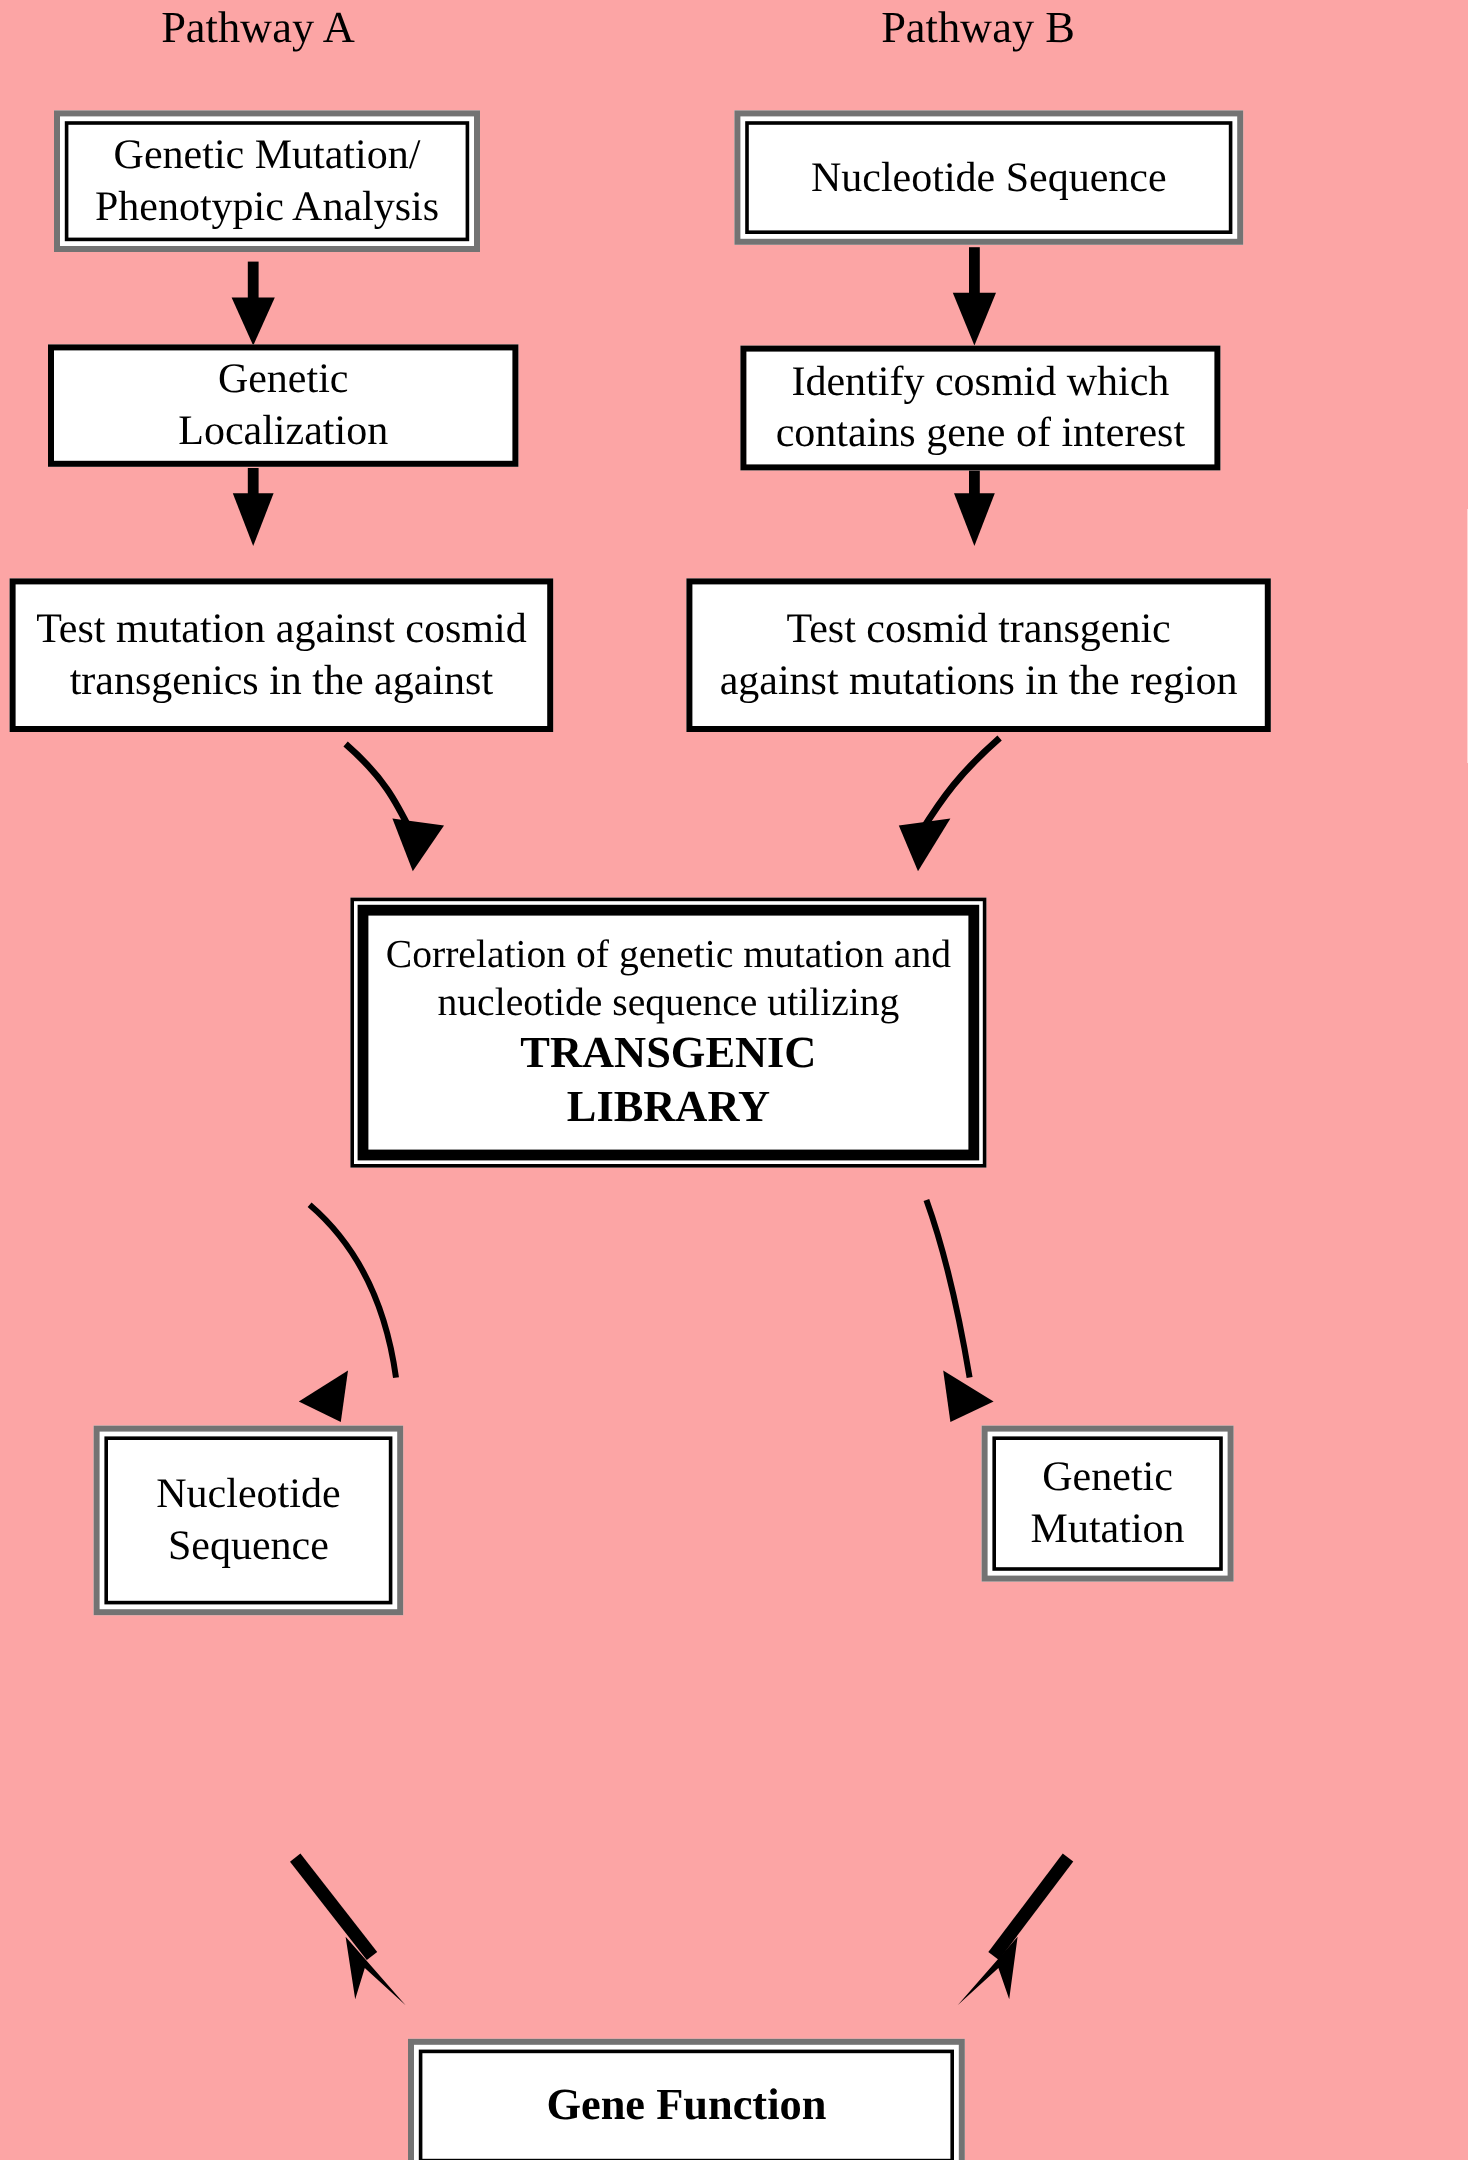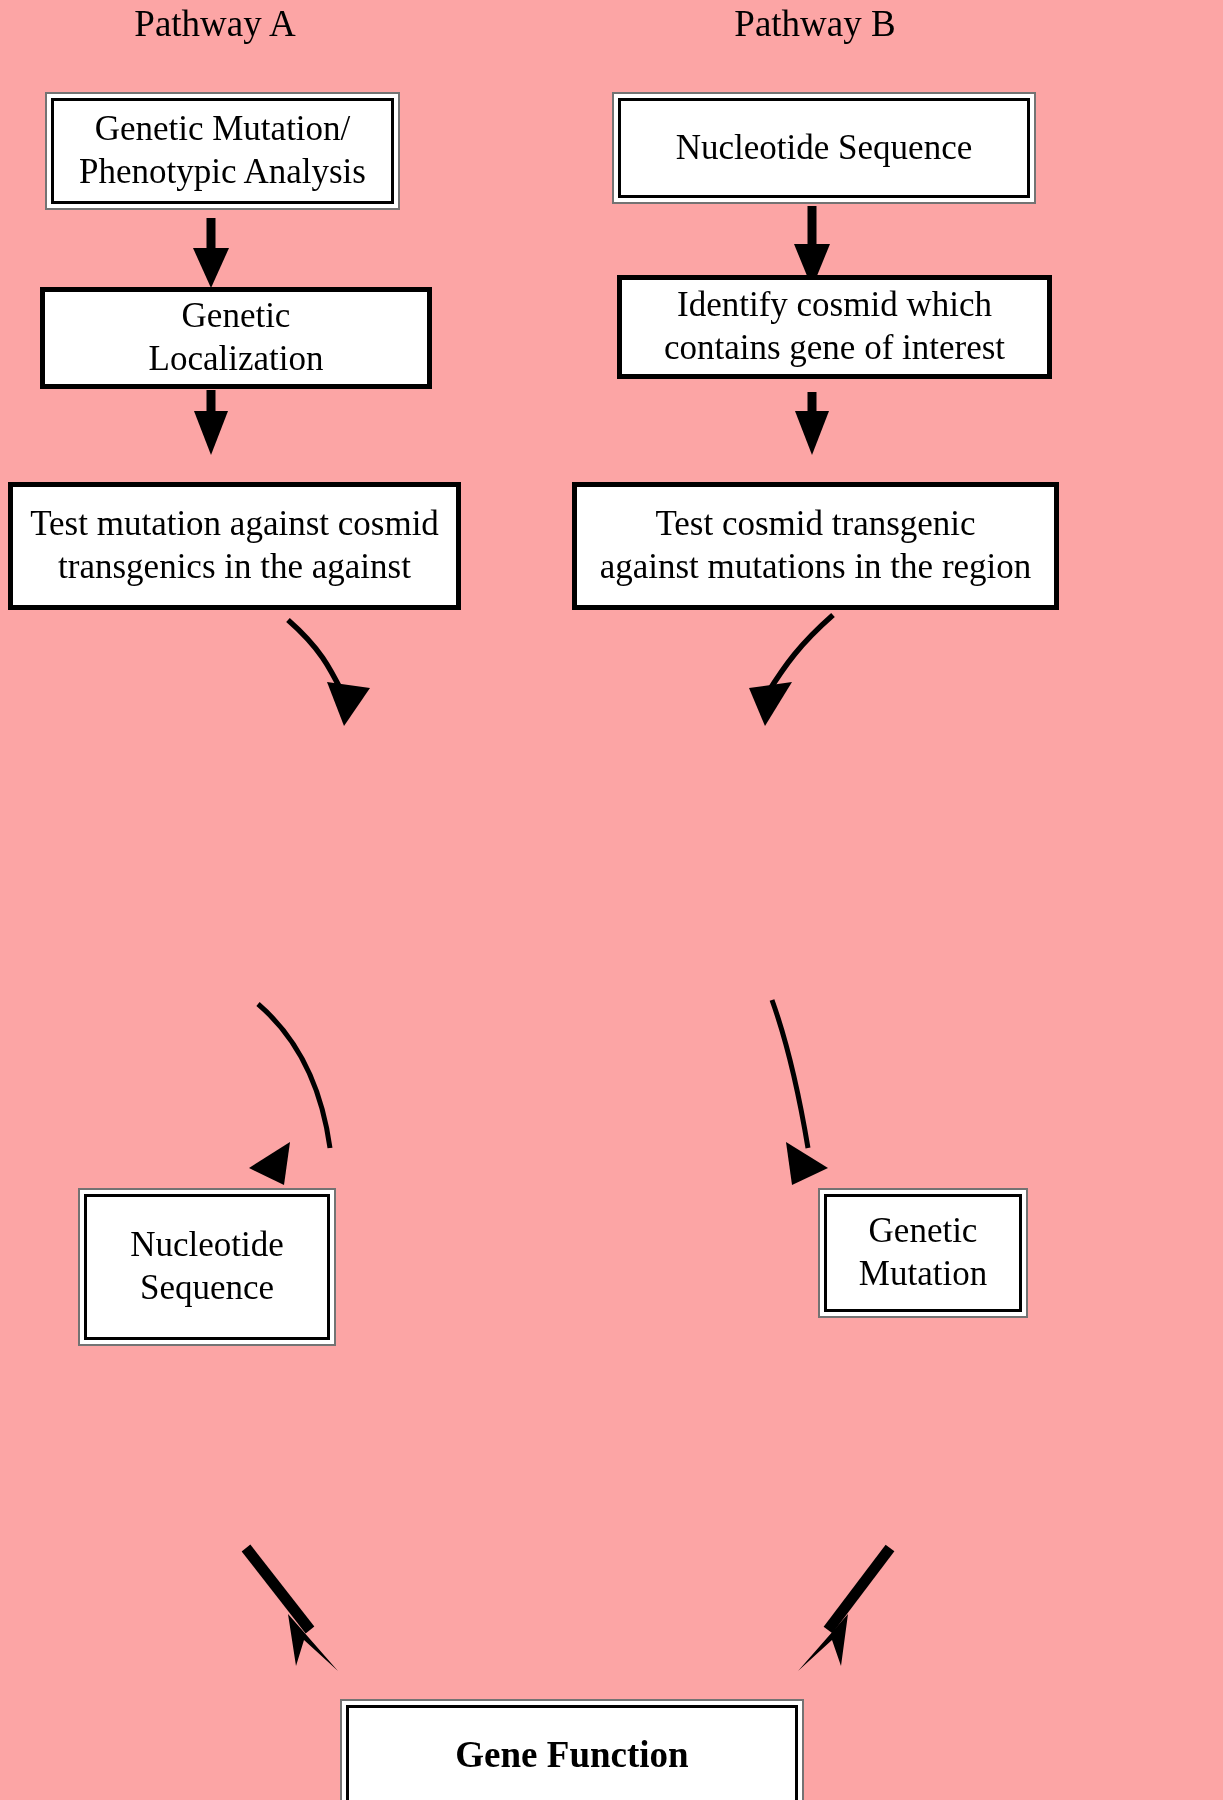--- a/index.html
+++ b/index.html
@@ -46,21 +46,21 @@
     width: 100%;
     padding: 0 6px;
     box-sizing: border-box;
   }
   
   .b-single {
     border: 5px solid #000;
   }
   
   .b-double {
-    border: 2px solid #737373;
+    border: 5px solid #737373;
     padding: 4px;
     font-family: Liberation Serif, serif;
   }
   .b-double > .inner2 {
     border: 3px solid #000;
     width: 100%;
     height: 100%;
     box-sizing: border-box;
     display: flex;
     align-items: center;
@@ -183,34 +183,44 @@
   </div>
 
   <div class="node b-double" style="left:612px; top:92px; width:424px; height:112px;">
     <div class="inner2">
       <div class="inner t34">
         <span class="line">Nucleotide Sequence</span>
       </div>
     </div>
   </div>
 
-  <div class="node b-single" style="left:617px; top:275px; width:435px; height:104px;">
+  <div class="node b-single" style="left:617px; top:288px; width:400px; height:104px;">
     <div class="inner t34">
       <span class="line">Identify cosmid which</span>
       <span class="line">contains gene of interest</span>
     </div>
   </div>
 
   <div class="node b-single" style="left:572px; top:482px; width:487px; height:128px;">
     <div class="inner t34">
       <span class="line">Test cosmid transgenic</span>
       <span class="line">against mutations in the region</span>
     </div>
   </div>
 
+  <div class="node b-heavy" style="left:292px; top:748px; width:530px; height:225px;">
+    <div class="inner2">
+      <div class="inner t32">
+        <span class="line">Correlation of genetic mutation and</span>
+        <span class="line">nucleotide sequence utilizing</span>
+        <span class="line bold t36">TRANSGENIC</span>
+        <span class="line bold t36">LIBRARY</span>
+      </div>
+    </div>
+  </div>
 
   <div class="node b-double" style="left:78px; top:1188px; width:258px; height:158px;">
     <div class="inner2">
       <div class="inner t34">
         <span class="line">Nucleotide</span>
         <span class="line">Sequence</span>
       </div>
     </div>
   </div>
 

